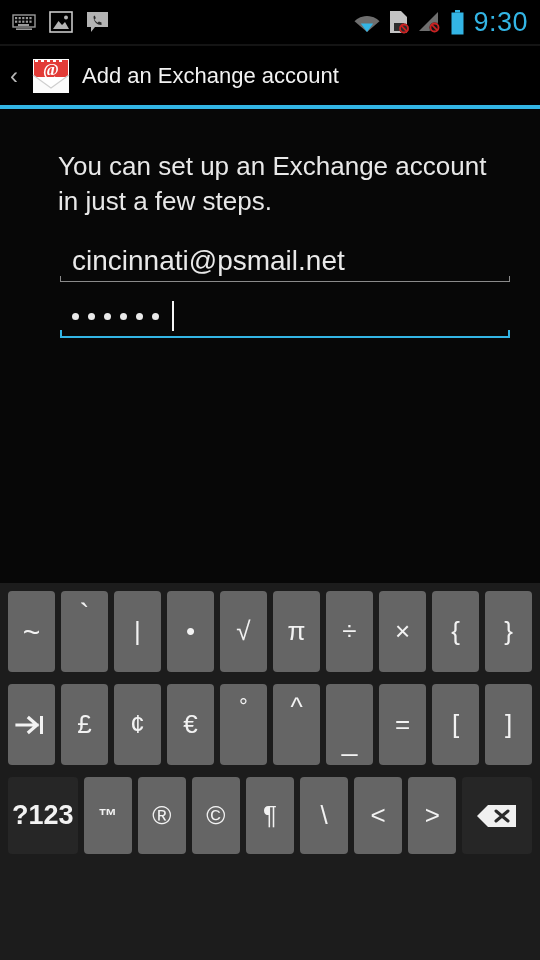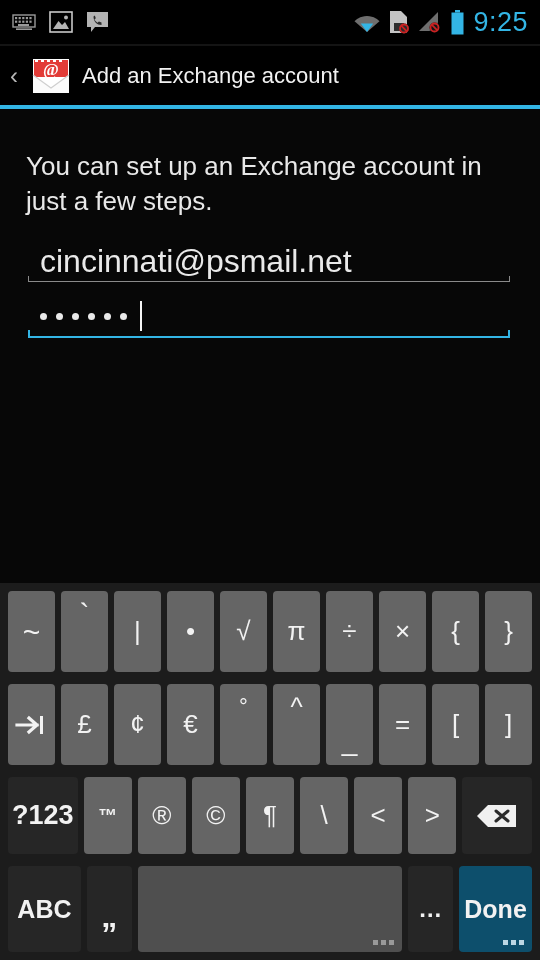--- a/index.html
+++ b/index.html
@@ -37,30 +37,30 @@
   }
   #app-icon { width: 46px; height: 44px; margin-left: 2px; position: relative; }
   #action-title {
     color: #f2f2f2; font-size: 22px; margin-left: 8px; font-weight: 400;
   }
   #accent-line {
     position: absolute; left: 0; top: 105px; width: 540px; height: 4px;
   }
 
   
-  #content { position: absolute; left: 0; top: 109px; width: 540px; height: 474px; background: #070707; }
+  #content { position: absolute; left: 0; top: 109px; width: 540px; height: 474px; background: #070707; padding-left: 32px; }
   #headline {
     color: #e8e8e8; font-size: 26px; line-height: 35px;
     padding: 40px 30px 0 26px; font-weight: 400;
   }
   .field-wrap { margin: 0 30px 0 28px; position: relative; }
   #email-field-wrap { margin-top: 22px; }
   #password-field-wrap { margin-top: 14px; }
   .field-text {
-    color: #e9e9e9; font-size: 32px; height: 40px; line-height: 40px;
+    color: #e9e9e9; font-size: 28px; height: 40px; line-height: 40px;
     padding-left: 12px; white-space: nowrap; overflow: hidden;
   }
   .field-underline { height: 1px; background: #8a8a8a; position: relative; }
   .field-underline::before, .field-underline::after {
     content: ""; position: absolute; bottom: 0; width: 1px; height: 6px; background: #8a8a8a;
   }
   .field-underline::before { left: 0; }
   .field-underline::after { right: 0; }
   .field-underline.focused { background: #33b5e5; height: 2px; }
   .field-underline.focused::before, .field-underline.focused::after {
@@ -174,21 +174,21 @@
           <circle cx="16.5" cy="16.5" r="4" fill="none" stroke="#cc2222" stroke-width="1.8"></circle>
           <line x1="13.7" y1="13.7" x2="19.3" y2="19.3" stroke="#cc2222" stroke-width="1.8"></line>
         </svg>
       </span>
       <span>
         <svg class="sb-icon" width="15" height="25" viewBox="0 0 15 25">
           <rect x="5" y="0" width="5" height="2.5" fill="#33b5e5"></rect>
           <rect x="1.5" y="2.5" width="12" height="22" fill="#33b5e5"></rect>
         </svg>
       </span>
-      <span class="status-clock" style="color: rgb(51, 181, 229);">9:25</span>
+      <span class="status-clock" style="color: rgb(51, 181, 229);">9:30</span>
     </div>
   </div>
   <div id="status-divider"></div>
 
   <div id="action-bar">
     <div id="back-chevron">‹</div>
     <div id="app-icon">
       <svg width="46" height="44" viewBox="0 0 46 44">
         <rect x="5" y="5" width="36" height="34" fill="#ffffff"></rect>
         <rect x="6" y="6" width="34" height="17" fill="#e23b37"></rect>
@@ -270,32 +270,15 @@
         <div class="key" style="flex: 1 1 0px; margin: 0px 3px;">\</div>
         <div class="key" style="flex: 1 1 0px; margin: 0px 3px;">&lt;</div>
         <div class="key" style="flex: 1 1 0px; margin: 0px 3px;">&gt;</div>
         <div class="key dark" style="flex: 1.45 1 0px; margin: 0px 3px;">
           <svg width="42" height="26" viewBox="0 0 42 26">
             <path d="M12 2 H40 V24 H12 L1 13 Z" fill="#f0f0f0"></path>
             <path d="M20 8 L32 18 M32 8 L20 18" stroke="#2a2a2a" stroke-width="3" stroke-linecap="round"></path>
           </svg>
         </div>
       </div>
-      <div class="kb-row" style="height: 100px; padding: 6px 5px 8px;">
-        <div class="key dark glyph-abc" style="flex: 1.5 1 0px; margin: 0px 3px;">ABC</div>
-        <div class="key dark glyph-quote" style="flex: 0.92 1 0px; margin: 0px 3px;">„</div>
-        <div class="key space" style="flex: 5.45 1 0px; margin: 0px 3px;">
-          <span class="key-dots">
-            <i></i>
-            <i></i>
-            <i></i>
-          </span>
-        </div>
-        <div class="key dark glyph-dots3" style="flex: 0.92 1 0px; margin: 0px 3px;">…</div>
-        <div class="key done" style="flex: 1.5 1 0px; margin: 0px 3px;">Done<span class="key-dots">
-            <i></i>
-            <i></i>
-            <i></i>
-          </span></div>
-      </div>
     </div>
 
 </div>
 
 </body></html>

